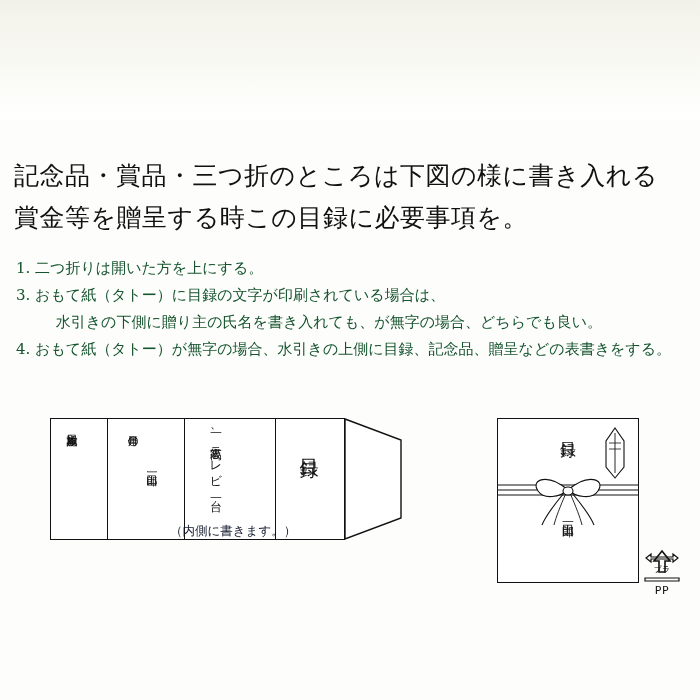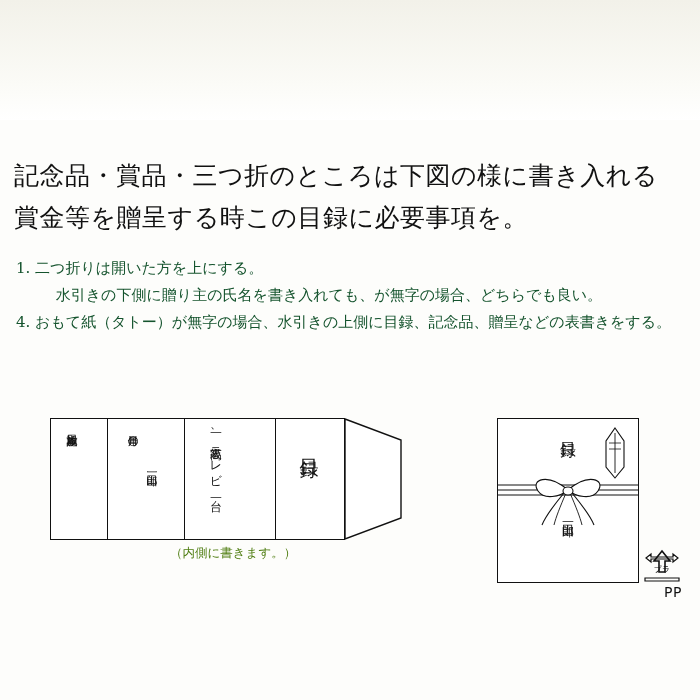--- a/index.html
+++ b/index.html
@@ -117,24 +117,24 @@
   }
   .f-title {
     position: absolute;
     left: 250px; top: 26px;
     font-size: 19px;
     letter-spacing: 2px;
   }
   .caption {
     position: absolute;
     left: 170px;
-    top: 545px;
+    top: 523px;
     font-size: 12.5px;
     font-family: "DejaVu Serif", serif;
-    color: #4d7c0f;
+    color: #0f172a;
   }
 
   
   .envelope {
     position: absolute;
     left: 497px;
     top: 418px;
     width: 142px;
     height: 165px;
     border: 1.4px solid #111;
@@ -169,48 +169,49 @@
     height: 60px;
   }
 
   
   .pp-mark {
     position: absolute;
     left: 642px;
     top: 548px;
     width: 40px;
     height: 48px;
-    text-align: right;
+    text-align: center;
   }
   .pp-mark .pp-label {
     position: absolute;
     left: 0;
     top: 36px;
     width: 40px;
-    font-size: 14px;
+    font-size: 11px;
     font-family: "DejaVu Sans", sans-serif;
     color: #111;
     letter-spacing: 0.5px;
   }
 </style>
 </head>
 <body>
 
 <div class="page">
   <div class="scan-tint"></div>
 
   <div class="content">
 
     <div class="headline">
       <span class="l1">記念品・賞品・三つ折のところは下図の様に書き入れる</span>
       <span class="l2">賞金等を贈呈する時この目録に必要事項を。</span>
     </div>
 
     <div class="notes">
       <div class="note-line">1. 二つ折りは開いた方を上にする。</div>
+      <div class="note-line">3. おもて紙（タトー）に目録の文字が印刷されている場合は、</div>
       <div class="note-line note-indent">　 水引きの下側に贈り主の氏名を書き入れても、が無字の場合、どちらでも良い。</div>
       <div class="note-line">4. おもて紙（タトー）が無字の場合、水引きの上側に目録、記念品、贈呈などの表書きをする。</div>
     </div>
 
     <div class="folder">
       <div class="panel p1"></div>
       <div class="panel p2"></div>
       <div class="panel p3"></div>
       <div class="panel p4"></div>
       <div class="flap">

